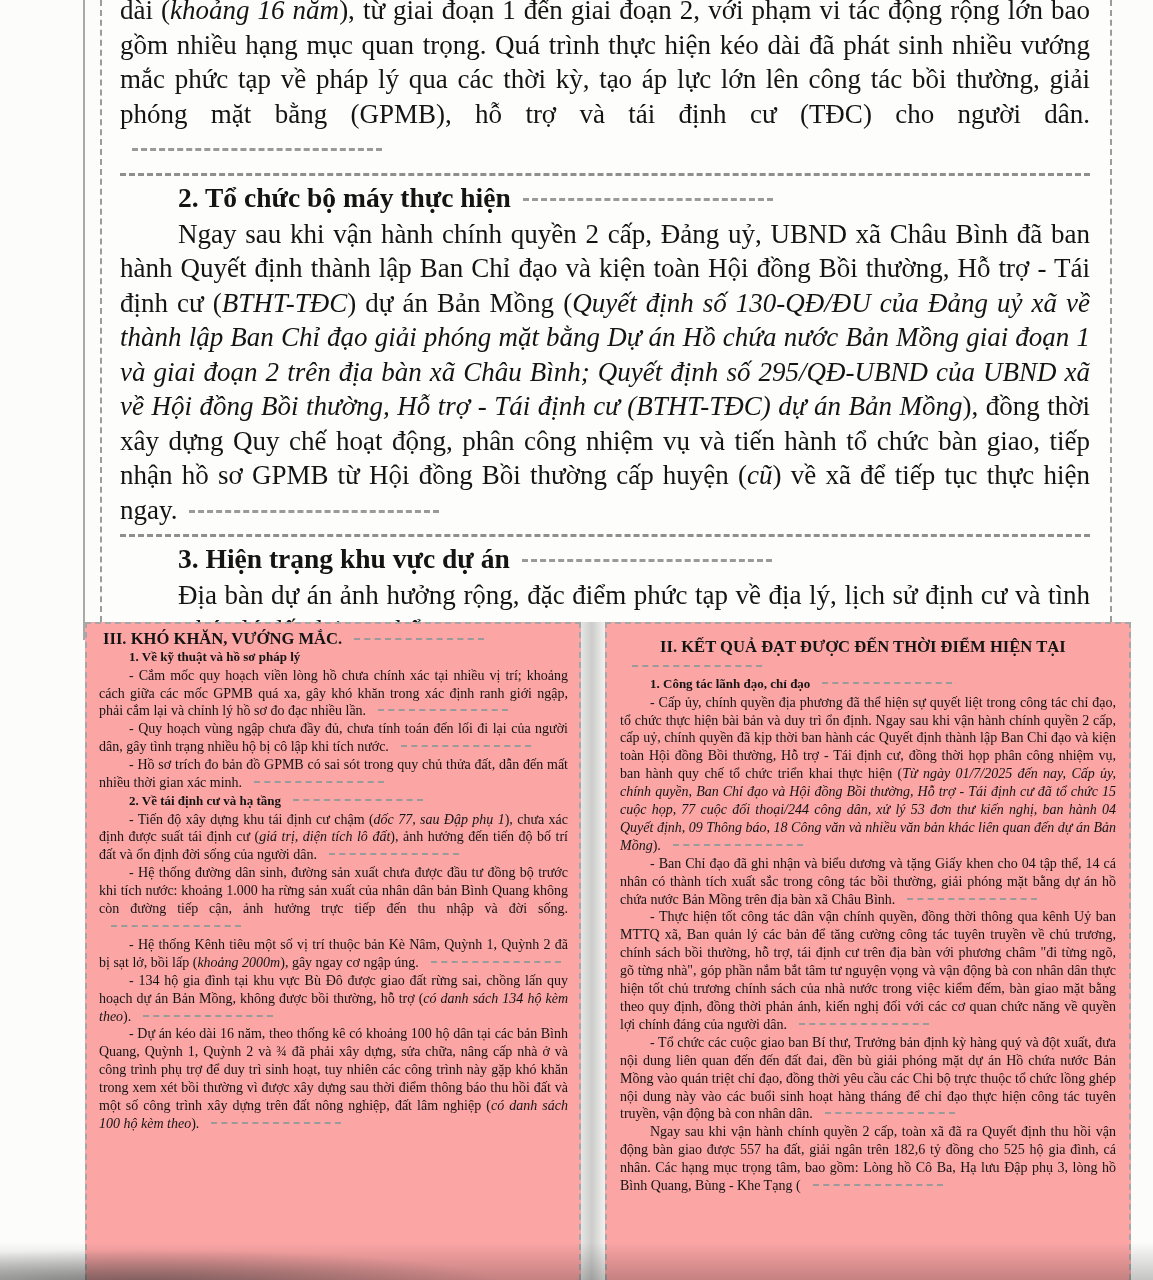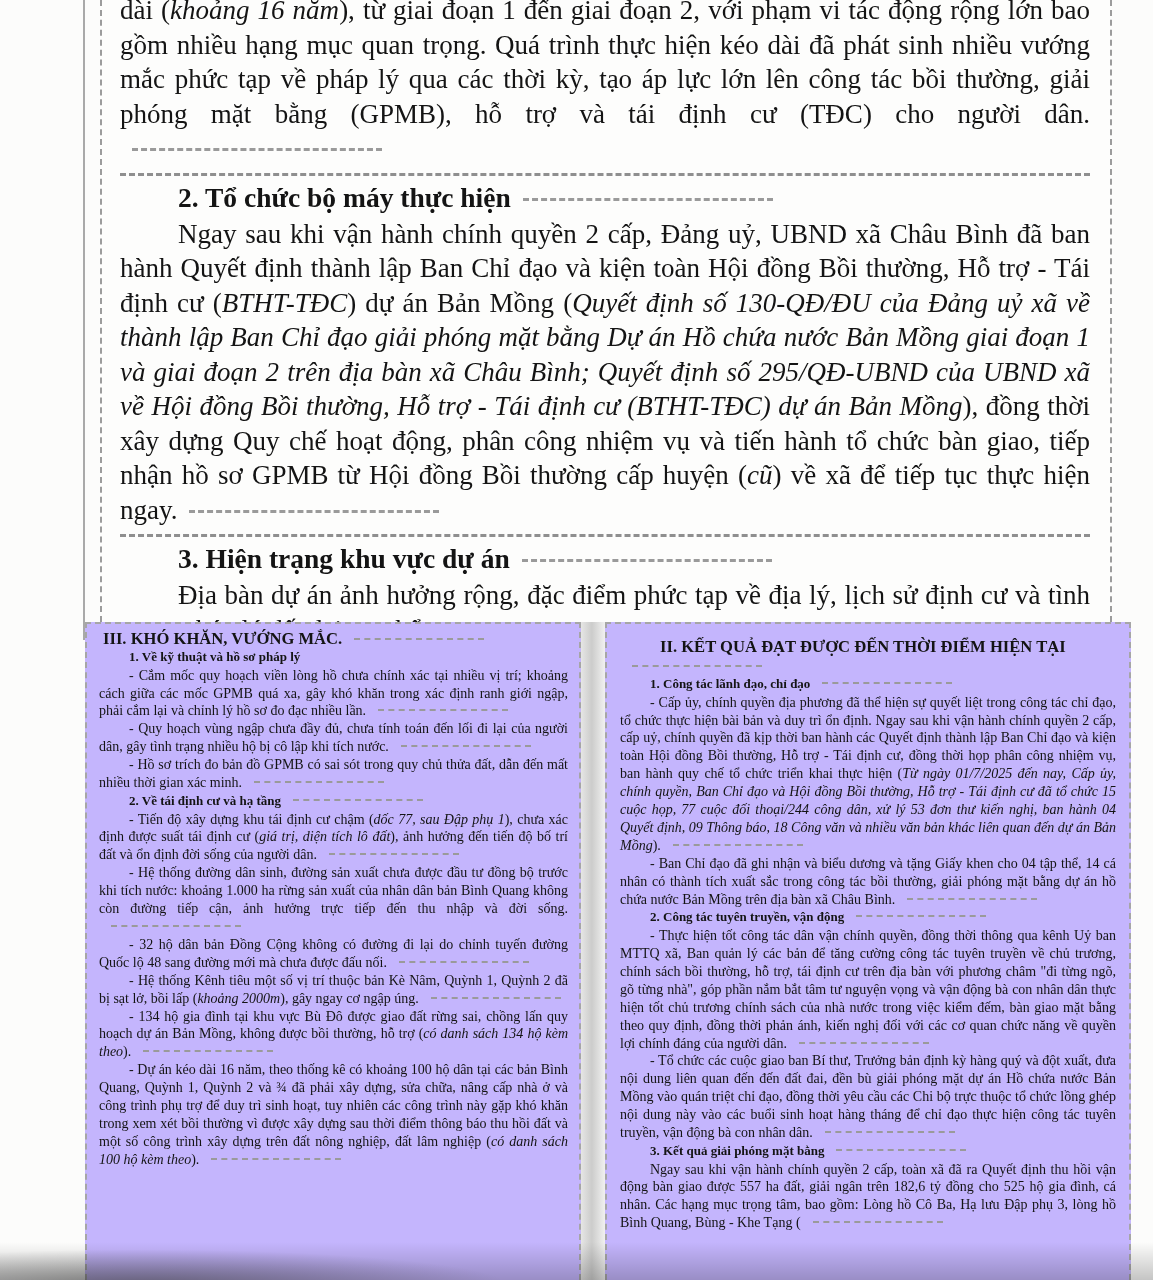--- a/index.html
+++ b/index.html
@@ -32,21 +32,21 @@
 
   
   .dashrule{border-top:3px dashed #8f8f8f;height:0;margin:7px 0 4px;}
   .de::after{
     content:"";display:inline-block;width:250px;max-width:85%;
     border-bottom:3px dashed #9a9a9a;margin-left:12px;vertical-align:6px;
   }
 
   
   .cols{position:absolute;left:85px;top:622px;width:1046px;height:658px;display:flex;}
-  .col{box-sizing:border-box;background:#c4b5fd;overflow:hidden;}
+  .col{box-sizing:border-box;background:#fca5a5;overflow:hidden;}
   .col-left{width:496px;border:2px dashed #a6a6a6;border-bottom:none;padding:5px 11px 0 12px;}
   .col-gap{width:24px;background:linear-gradient(to right,#e6e6e5,#cccccb 45%,#f1f1f0);}
   .col-right{width:526px;border:2px dashed #a6a6a6;border-bottom:none;padding:13px 13px 0 13px;}
   .col .blk.p{font-size:14px;line-height:17.9px;text-align:justify;text-indent:30px;}
   .col .blk.h{font-size:13px;font-weight:bold;line-height:18.6px;text-indent:30px;}
   .col-title{font-weight:bold;font-size:16.6px;line-height:19px;}
   .col-left .col-title{text-indent:4px;}
   .col-right .col-title{text-indent:40px;}
   .col .de::after, .col-title.de::after{width:130px;border-bottom-width:2px;vertical-align:4px;}
 </style>
@@ -73,37 +73,34 @@
     <div class="col col-left">
       <div class="col-title de">III. KHÓ KHĂN, VƯỚNG MẮC.</div>
       <div>
           <div class="blk h"><span>1. Về kỹ thuật và hồ sơ pháp lý</span></div>
           <div class="blk p de"><span>- Cắm mốc quy hoạch viền lòng hồ chưa chính xác tại nhiều vị trí; khoảng cách giữa các mốc GPMB quá xa, gây khó khăn trong xác định ranh giới ngập, phải cắm lại và chỉnh lý hồ sơ đo đạc nhiều lần.</span></div>
           <div class="blk p de"><span>- Quy hoạch vùng ngập chưa đầy đủ, chưa tính toán đến lối đi lại của người dân, gây tình trạng nhiều hộ bị cô lập khi tích nước.</span></div>
           <div class="blk p de"><span>- Hồ sơ trích đo bản đồ GPMB có sai sót trong quy chủ thửa đất, dẫn đến mất nhiều thời gian xác minh.</span></div>
           <div class="blk h de"><span>2. Về tái định cư và hạ tầng</span></div>
           <div class="blk p de"><span>- Tiến độ xây dựng khu tái định cư chậm (</span><i>dốc 77, sau Đập phụ 1</i><span>), chưa xác định được suất tái định cư (</span><i>giá trị, diện tích lô đất</i><span>), ảnh hưởng đến tiến độ bố trí đất và ổn định đời sống của người dân.</span></div>
           <div class="blk p de"><span>- Hệ thống đường dân sinh, đường sản xuất chưa được đầu tư đồng bộ trước khi tích nước: khoảng 1.000 ha rừng sản xuất của nhân dân bản Bình Quang không còn đường tiếp cận, ảnh hưởng trực tiếp đến thu nhập và đời sống.</span></div>
-          <div class="blk p de"><span>- 32 hộ dân bản Đồng Cộng không có đường đi lại do chỉnh tuyến đường Quốc lộ 48 sang đường mới mà chưa được đấu nối.</span></div>
           <div class="blk p de"><span>- Hệ thống Kênh tiêu một số vị trí thuộc bản Kè Nâm, Quỳnh 1, Quỳnh 2 đã bị sạt lở, bồi lấp (</span><i>khoảng 2000m</i><span>), gây ngay cơ ngập úng.</span></div>
           <div class="blk p de"><span>- 134 hộ gia đình tại khu vực Bù Đô được giao đất rừng sai, chồng lấn quy hoạch dự án Bản Mồng, không được bồi thường, hỗ trợ (</span><i>có danh sách 134 hộ kèm theo</i><span>).</span></div>
           <div class="blk p de"><span>- Dự án kéo dài 16 năm, theo thống kê có khoảng 100 hộ dân tại các bản Bình Quang, Quỳnh 1, Quỳnh 2 và ¾ đã phải xây dựng, sửa chữa, nâng cấp nhà ở và công trình phụ trợ để duy trì sinh hoạt, tuy nhiên các công trình này gặp khó khăn trong xem xét bồi thường vì được xây dựng sau thời điểm thông báo thu hồi đất và một số công trình xây dựng trên đất nông nghiệp, đất lâm nghiệp (</span><i>có danh sách 100 hộ kèm theo</i><span>).</span></div>
         </div>
     </div>
     <div class="col-gap"></div>
     <div class="col col-right">
       <div class="col-title de">II. KẾT QUẢ ĐẠT ĐƯỢC ĐẾN THỜI ĐIỂM HIỆN TẠI</div>
       <div>
           <div class="blk h de"><span>1. Công tác lãnh đạo, chỉ đạo</span></div>
           <div class="blk p de"><span>- Cấp ủy, chính quyền địa phương đã thể hiện sự quyết liệt trong công tác chỉ đạo, tổ chức thực hiện bài bản và duy trì ổn định. Ngay sau khi vận hành chính quyền 2 cấp, cấp uỷ, chính quyền đã kịp thời ban hành các Quyết định thành lập Ban Chỉ đạo và kiện toàn Hội đồng Bồi thường, Hỗ trợ - Tái định cư, đồng thời họp phân công nhiệm vụ, ban hành quy chế tổ chức triển khai thực hiện (</span><i>Từ ngày 01/7/2025 đến nay, Cấp ủy, chính quyền, Ban Chỉ đạo và Hội đồng Bồi thường, Hỗ trợ - Tái định cư đã tổ chức 15 cuộc họp, 77 cuộc đối thoại/244 công dân, xử lý 53 đơn thư kiến nghị, ban hành 04 Quyết định, 09 Thông báo, 18 Công văn và nhiều văn bản khác liên quan đến dự án Bản Mồng</i><span>).</span></div>
           <div class="blk p de"><span>- Ban Chỉ đạo đã ghi nhận và biểu dương và tặng Giấy khen cho 04 tập thể, 14 cá nhân có thành tích xuất sắc trong công tác bồi thường, giải phóng mặt bằng dự án hồ chứa nước Bản Mồng trên địa bàn xã Châu Bình.</span></div>
-          <div class="blk h de"><span>2. Công tác tuyên truyền, vận động</span></div>
           <div class="blk p de"><span>- Thực hiện tốt công tác dân vận chính quyền, đồng thời thông qua kênh Uỷ ban MTTQ xã, Ban quản lý các bản để tăng cường công tác tuyên truyền về chủ trương, chính sách bồi thường, hỗ trợ, tái định cư trên địa bàn với phương châm "đi từng ngõ, gõ từng nhà", góp phần nắm bắt tâm tư nguyện vọng và vận động bà con nhân dân thực hiện tốt chủ trương chính sách của nhà nước trong việc kiểm đếm, bàn giao mặt bằng theo quy định, đồng thời phản ánh, kiến nghị đối với các cơ quan chức năng về quyền lợi chính đáng của người dân.</span></div>
           <div class="blk p de"><span>- Tổ chức các cuộc giao ban Bí thư, Trưởng bản định kỳ hàng quý và đột xuất, đưa nội dung liên quan đến đến đất đai, đền bù giải phóng mặt dự án Hồ chứa nước Bản Mồng vào quán triệt chỉ đạo, đồng thời yêu cầu các Chi bộ trực thuộc tổ chức lồng ghép nội dung này vào các buổi sinh hoạt hàng tháng để chỉ đạo thực hiện công tác tuyên truyền, vận động bà con nhân dân.</span></div>
-          <div class="blk h de"><span>3. Kết quả giải phóng mặt bằng</span></div>
           <div class="blk p de"><span>Ngay sau khi vận hành chính quyền 2 cấp, toàn xã đã ra Quyết định thu hồi vận động bàn giao được 557 ha đất, giải ngân trên 182,6 tỷ đồng cho 525 hộ gia đình, cá nhân. Các hạng mục trọng tâm, bao gồm: Lòng hồ Cô Ba, Hạ lưu Đập phụ 3, lòng hồ Bình Quang, Bùng - Khe Tạng (</span></div>
         </div>
     </div>
   </div>
 
   <div class="photo-shadow-bottom"></div>
   <div class="corner-shadow"></div>
 
 </div>
 

